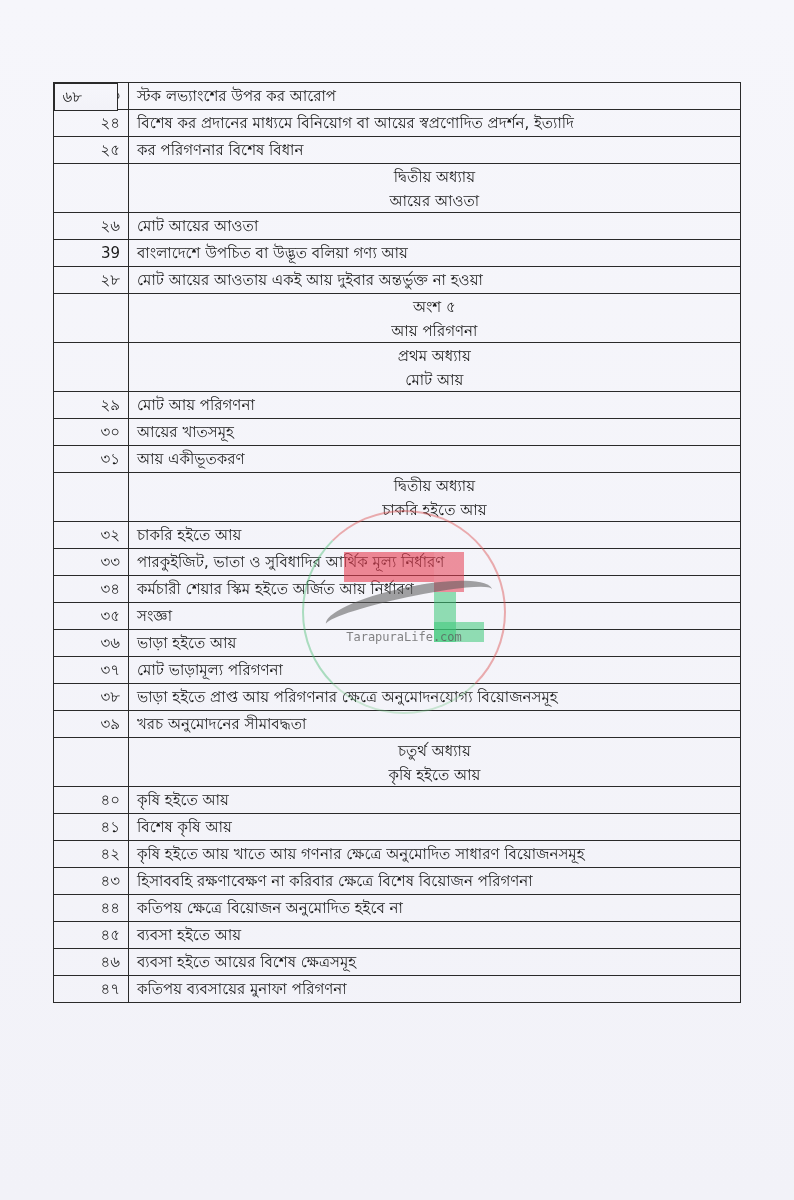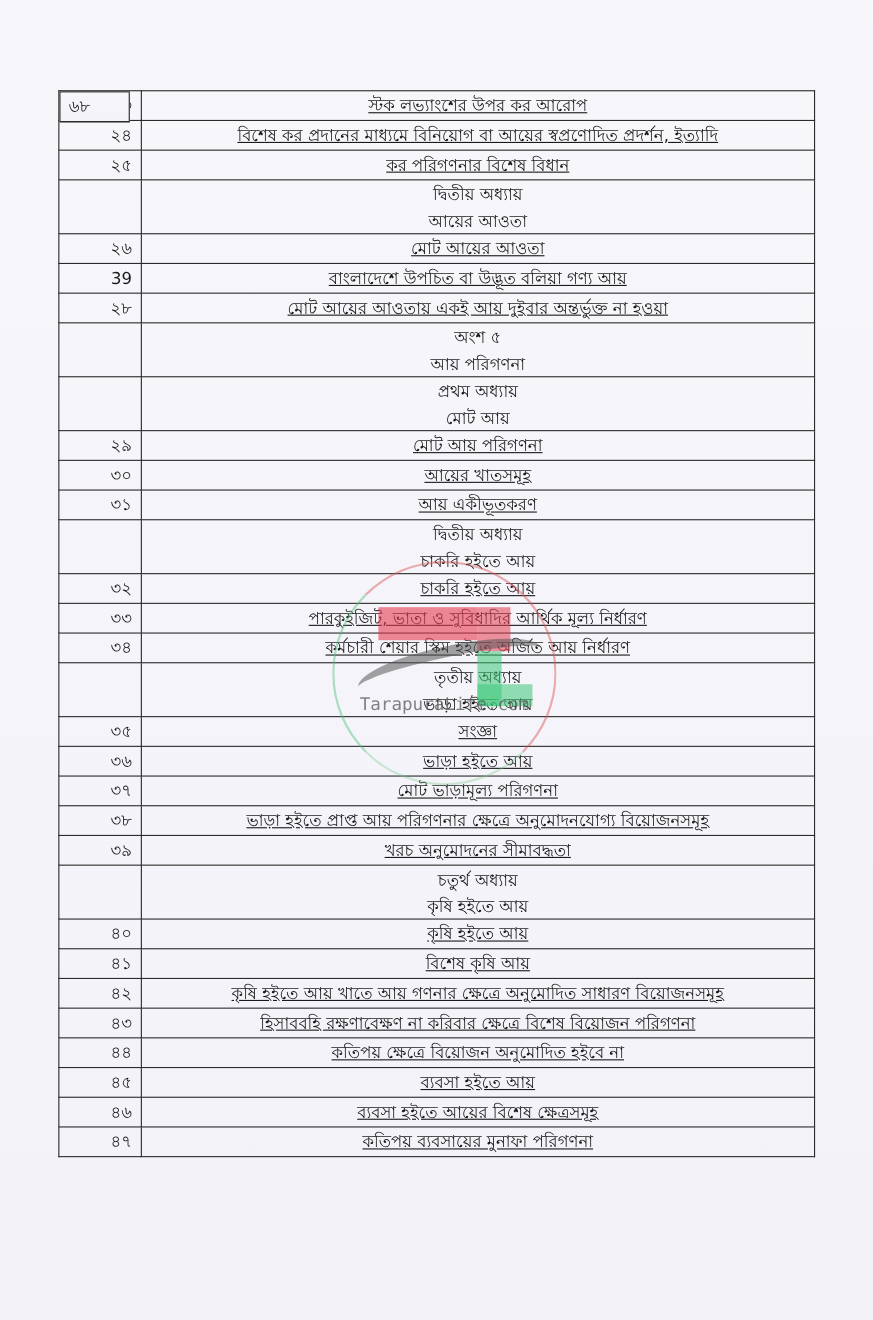--- a/index.html
+++ b/index.html
@@ -24,21 +24,21 @@
   }
   table.toc td {
     border: 1.2px solid #2a2a2a;
     padding: 0 8px;
     height: 26px;
     line-height: 26px;
     white-space: nowrap;
   }
   td.num { width: 58px; text-align: right; }
   td.page { width: 46px; text-align: left; }
-  td.title { text-align: center; text-decoration: underline; }
+  td.title { text-align: left; }
   tr.heading td.num, tr.heading td.page { height: auto; }
   td.heading-cell { text-align: center; line-height: 24px; padding: 4px 8px; }
   td.heading-cell div { height: 24px; }
   .watermark {
     position: absolute;
     left: 302px; top: 510px;
     width: 200px; height: 200px;
     border-radius: 50%;
     border: 2px solid rgba(220,80,80,0.45);
     border-left-color: rgba(80,190,120,0.45);
@@ -62,21 +62,21 @@
     background: rgba(60,200,120,0.55);
   }
   .wm-swoosh {
     position: absolute; left: 20px; top: 75px; width: 170px; height: 30px;
     border-top: 10px solid rgba(90,90,90,0.55);
     border-radius: 50% 50% 0 0;
     transform: rotate(-12deg);
   }
   .wm-text {
     position: absolute; left: 0; top: 118px; width: 200px; text-align: center;
-    font-family: "DejaVu Sans Mono", monospace; font-size: 16px;
+    font-family: "DejaVu Sans Mono", monospace; font-size: 12px;
     color: rgba(90,90,90,0.75);
   }
 </style>
 </head>
 <body>
 
 <div class="page">
   <table class="toc">
     <tbody id="toc-body">
         <tr>
@@ -163,28 +163,20 @@
         </tr>
         <tr>
           <td class="num">৩৩</td>
           <td class="title">পারকুইজিট, ভাতা ও সুবিধাদির আর্থিক মূল্য নির্ধারণ</td>
           <td class="page">৫৬</td>
         </tr>
         <tr>
           <td class="num">৩৪</td>
           <td class="title">কর্মচারী শেয়ার স্কিম হইতে অর্জিত আয় নির্ধারণ</td>
           <td class="page">৫৭</td>
-        </tr>
-        <tr class="heading">
-          <td class="num"></td>
-          <td class="heading-cell">
-            <div>তৃতীয় অধ্যায়</div>
-            <div>ভাড়া হইতে আয়</div>
-          </td>
-          <td class="page"></td>
         </tr>
         <tr>
           <td class="num">৩৫</td>
           <td class="title">সংজ্ঞা</td>
           <td class="page">৫৭</td>
         </tr>
         <tr>
           <td class="num">৩৬</td>
           <td class="title">ভাড়া হইতে আয়</td>
           <td class="page">৫৮</td>

